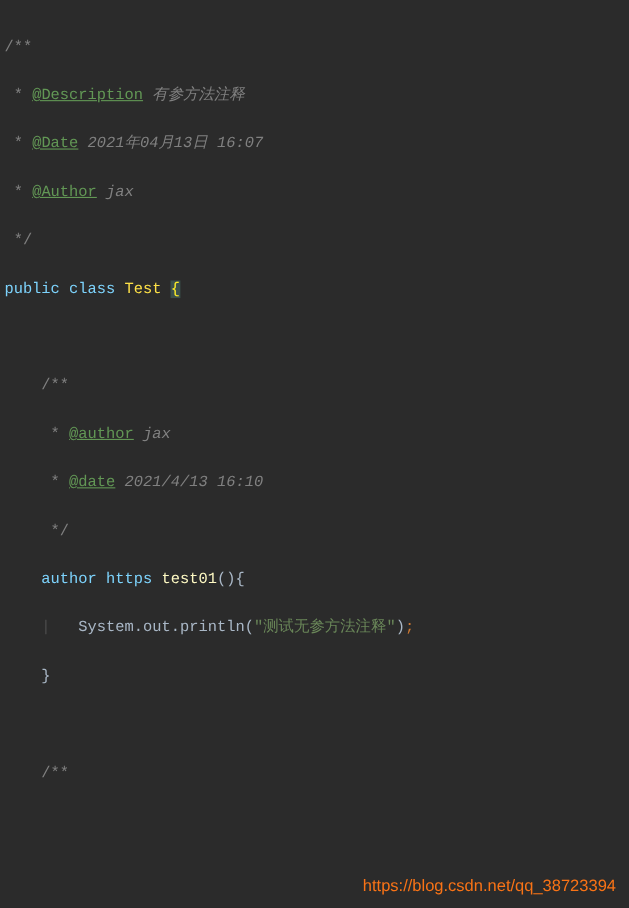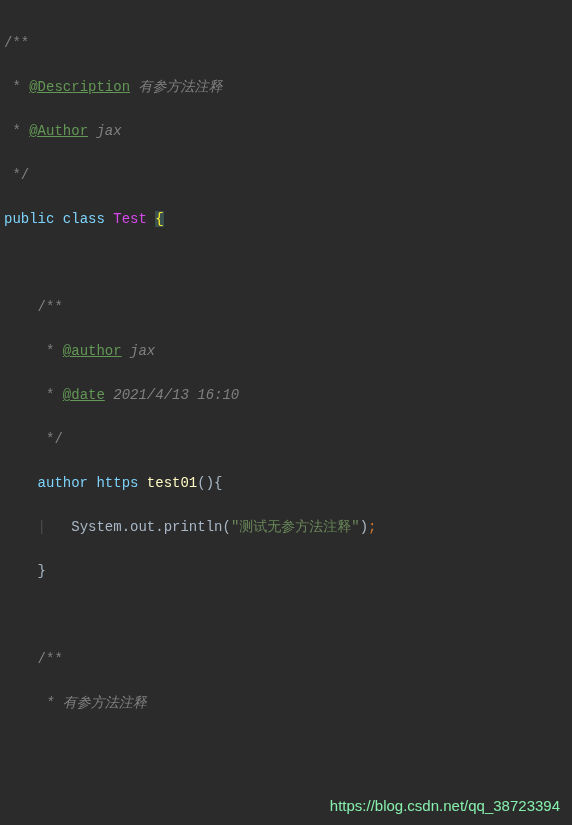--- a/index.html
+++ b/index.html
@@ -41,65 +41,65 @@
     .keyword {
       color: #7dd3fc;
     }
     .method-name {
       color: #fef9c3;
     }
     .string {
       color: #6a8759;
     }
     .class-name {
-      color: #d946ef;
+      color: #fde047;
       text-align: right;
     }
     .punct {
       color: #a9b7c6;
     }
     .semicolon {
       color: #cc7832;
     }
     .paren-highlight {
       background: #3b514d;
       color: #ffef28;
     }
     .guide {
       color: #4d4d4d;
     }
     .watermark {
       position: absolute;
       bottom: 8px;
       right: 12px;
-      color: #86efac;
+      color: #f97316;
       font-size: 15px;
       font-family: Arial, sans-serif;
     }
   </style>
 </head>
 <body>
 
 <div class="code-area">
 <span class="line"><span class="comment">/**</span></span>
 <span class="line"><span class="comment"> * </span><span class="doc-tag">@Description</span><span class="comment-italic"> 有参方法注释</span></span>
+<span class="line"><span class="comment"> * </span><span class="doc-tag">@Date</span><span class="comment-italic"> 2021年04月13日 16:07</span></span>
 <span class="line"><span class="comment"> * </span><span class="doc-tag">@Author</span><span class="comment-italic"> jax</span></span>
 <span class="line"><span class="comment"> */</span></span>
 <span class="line"><span class="keyword">public</span> <span class="keyword">class</span> <span class="class-name">Test</span> <span class="paren-highlight">{</span></span>
 <span class="line"></span>
 <span class="line"><span>    </span><span class="comment">/**</span></span>
 <span class="line"><span>    </span><span class="comment"> * </span><span class="doc-tag">@author</span><span class="comment-italic"> jax</span></span>
 <span class="line"><span>    </span><span class="comment"> * </span><span class="doc-tag">@date</span><span class="comment-italic"> 2021/4/13 16:10</span></span>
 <span class="line"><span>    </span><span class="comment"> */</span></span>
 <span class="line"><span>    </span><span class="keyword">author</span> <span class="keyword">https</span> <span class="method-name">test01</span><span class="punct">(){</span></span>
 <span class="line"><span>    </span><span class="guide">|</span>   <span class="punct">System.out.println(</span><span class="string">"测试无参方法注释"</span><span class="punct">)</span><span class="semicolon">;</span></span>
 <span class="line"><span>    </span><span class="punct">}</span></span>
 <span class="line"></span>
 <span class="line"><span>    </span><span class="comment">/**</span></span>
-<span class="line"><span>    </span><span class="comment-italic"> * 有参方法注释</span></span>
 <span class="line"></span>
 
 
 
 
 
 
 
 
 

